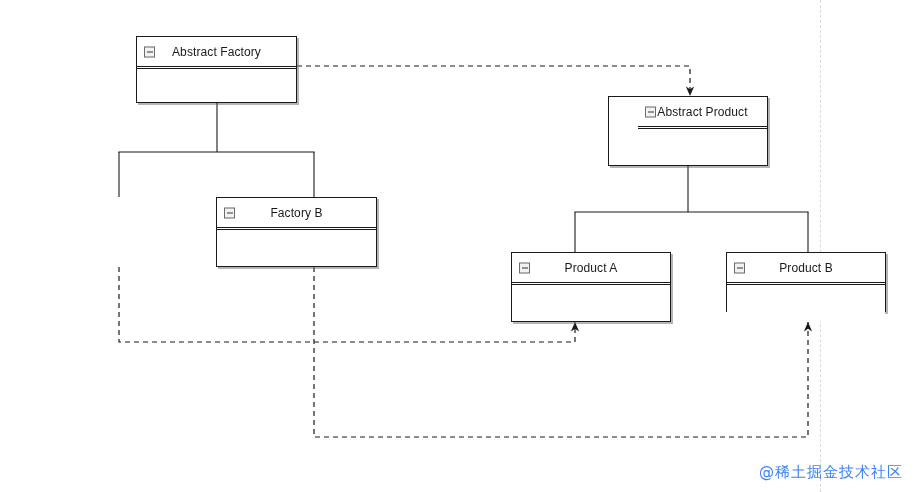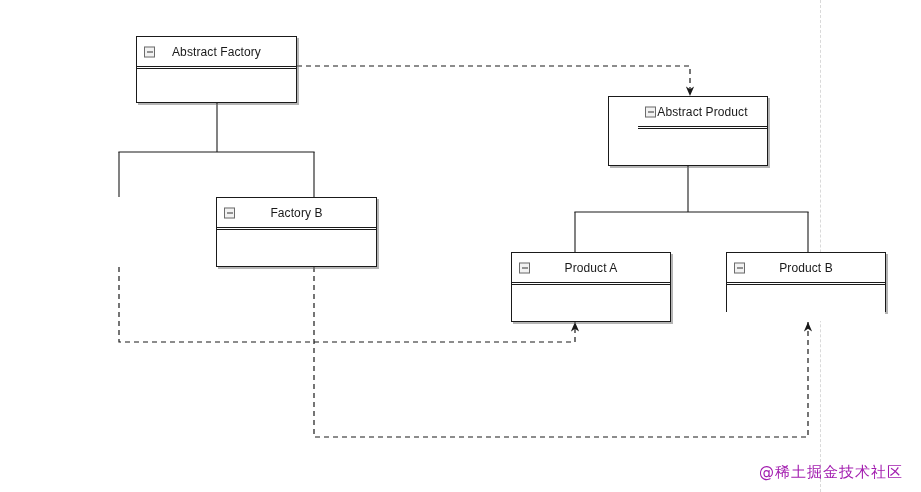--- a/index.html
+++ b/index.html
@@ -104,21 +104,21 @@
     border-left: 1px dashed #d9d9d9;
     z-index: 1;
   }
 
   
   .watermark {
     position: absolute;
     right: 18px;
     bottom: 10px;
     font-size: 15px;
-    color: #a21caf;
+    color: #3b82f6;
     letter-spacing: 1px;
     white-space: nowrap;
     z-index: 8;
     font-family: "DejaVu Sans", "Liberation Sans", sans-serif;
   }
 </style>
 </head>
 <body>
 
 <div id="canvas">

